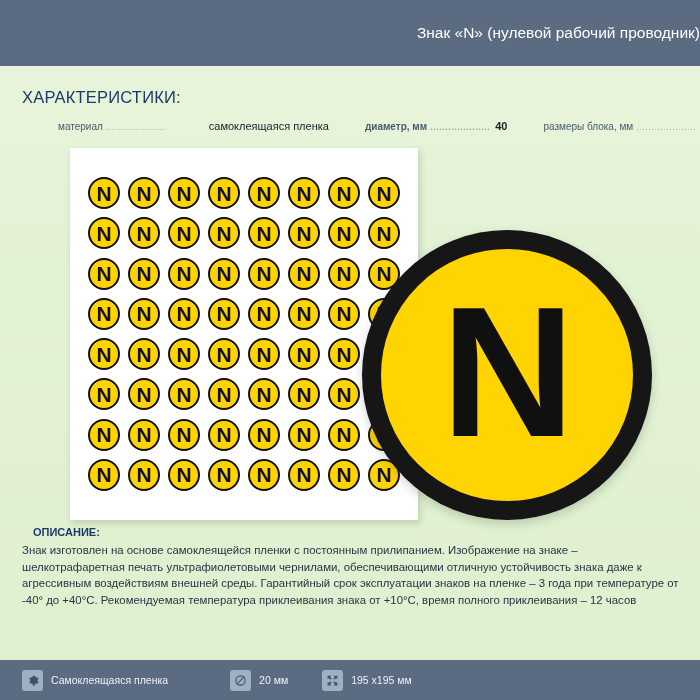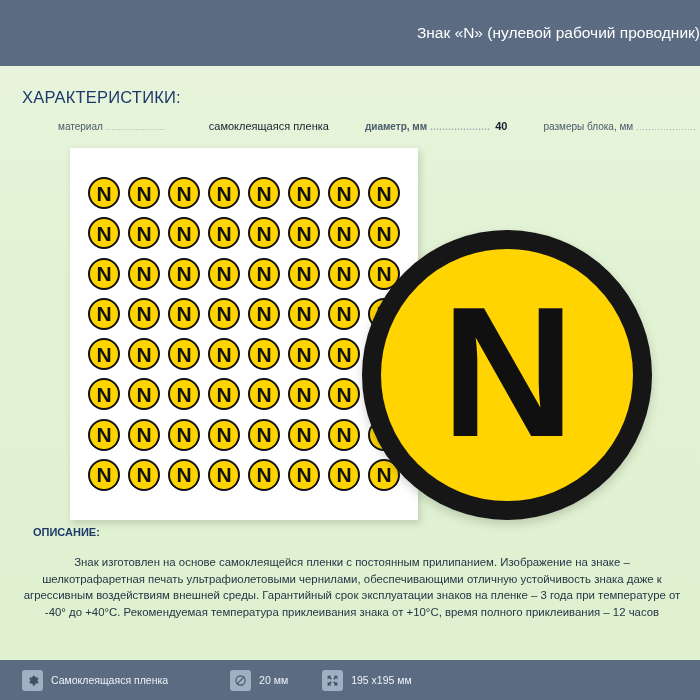--- a/index.html
+++ b/index.html
@@ -164,26 +164,26 @@
     left: 22px;
     top: 526px;
     font-size: 11px;
     font-weight: bold;
     color: #1b3a6b;
     margin-left: 11px;
   }
   .desc-body {
     position: absolute;
     left: 22px;
-    top: 554px;
+    top: 542px;
     width: 660px;
     font-size: 11.4px;
     line-height: 16.6px;
     color: #253546;
-    text-align: center;
+    text-align: left;
   }
 
   
   .footer {
     position: absolute;
     left: 0;
     bottom: 0;
     width: 700px;
     height: 40px;
     background: #5a6b82;

